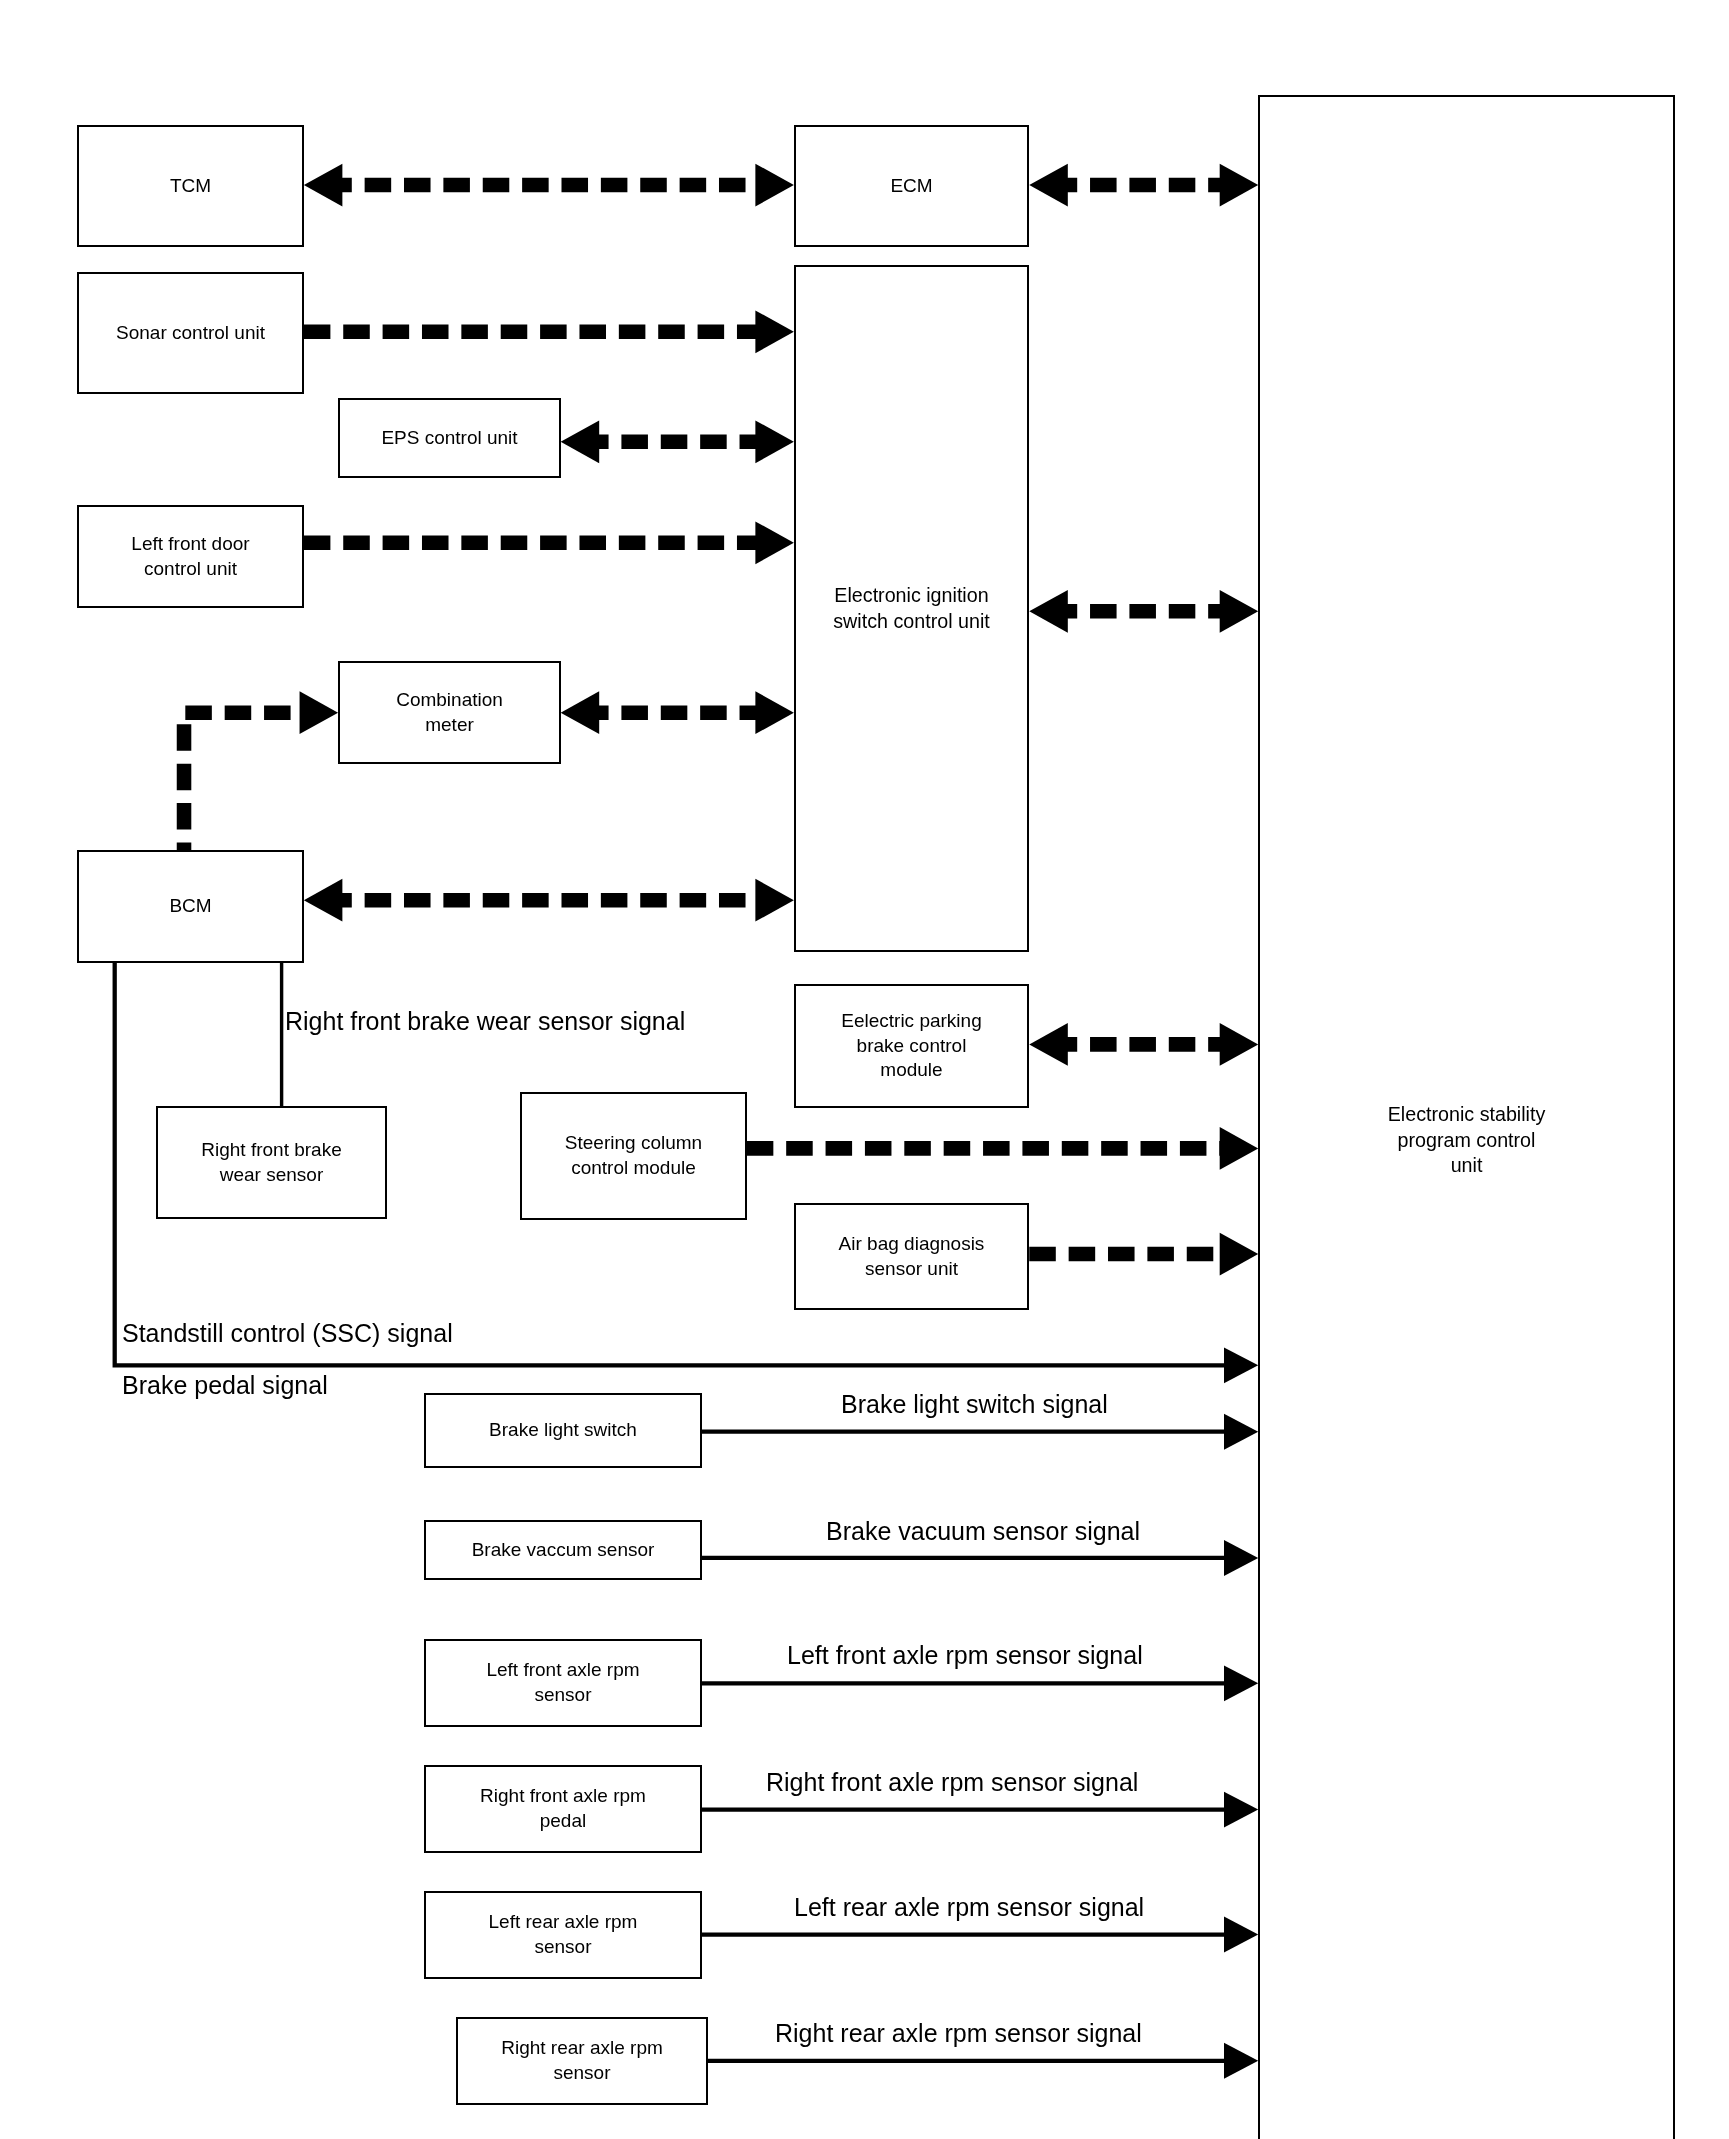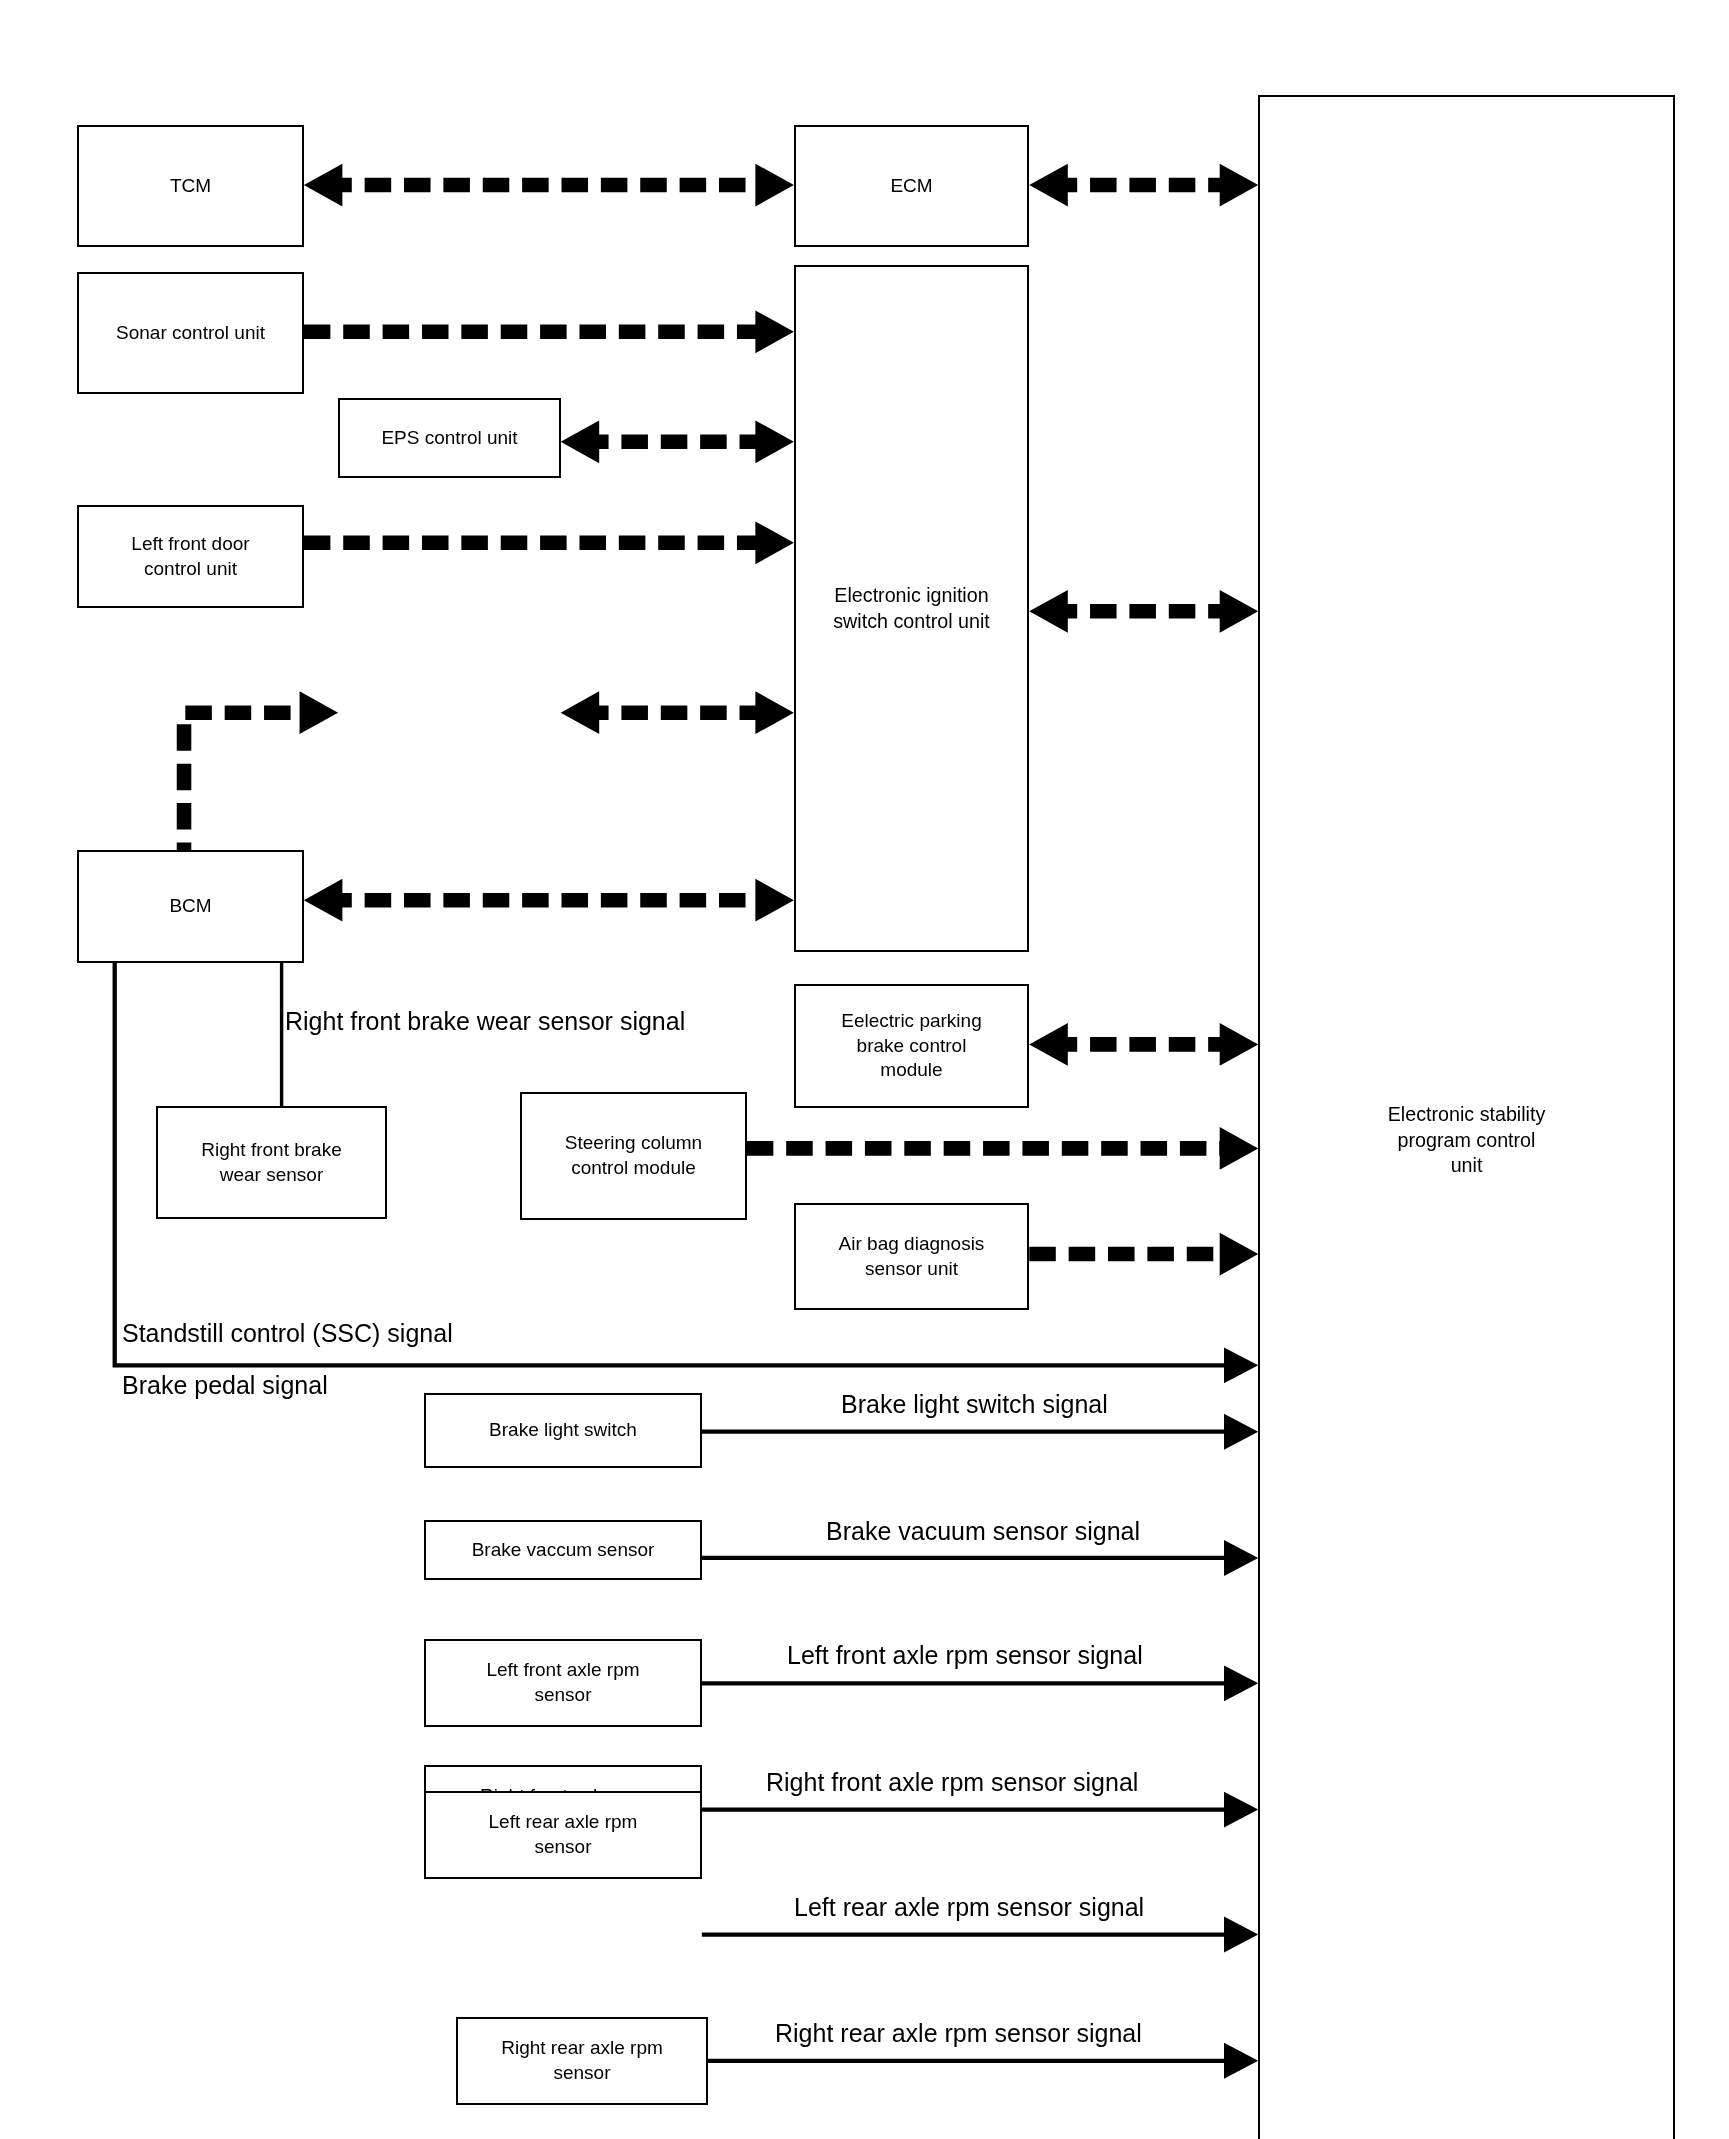--- a/index.html
+++ b/index.html
@@ -178,20 +178,22 @@
 
   <div class="node" style="left:794px; top:125px; width:235px; height:122px;">ECM</div>
 
   <div class="node" style="left:77px; top:272px; width:227px; height:122px;">Sonar control unit</div>
 
   <div class="node" style="left:338px; top:398px; width:223px; height:80px;">EPS control unit</div>
 
   <div class="node" style="left:77px; top:505px; width:227px; height:103px;">Left front door
 control unit</div>
 
+  <div class="node" style="left:338px; top:661px; width:223px; height:103px;">Combination
+meter</div>
 
   <div class="node" style="left:77px; top:850px; width:227px; height:113px;">BCM</div>
 
   <div class="node" style="left:794px; top:984px; width:235px; height:124px;">Eelectric parking
 brake control
 module</div>
 
   <div class="node big" style="left:794px; top:265px; width:235px; height:687px;">Electronic ignition
 switch control unit</div>
 
@@ -207,21 +209,21 @@
   <div class="node" style="left:424px; top:1393px; width:278px; height:75px;">Brake light switch</div>
 
   <div class="node" style="left:424px; top:1520px; width:278px; height:60px;">Brake vaccum sensor</div>
 
   <div class="node" style="left:424px; top:1639px; width:278px; height:88px;">Left front axle rpm
 sensor</div>
 
   <div class="node" style="left:424px; top:1765px; width:278px; height:88px;">Right front axle rpm
 pedal</div>
 
-  <div class="node" style="left:424px; top:1791px; width:278px; height:88px;">Left rear axle rpm
+  <div class="node" style="left:424px; top:1891px; width:278px; height:88px;">Left rear axle rpm
 sensor</div>
 
   <div class="node" style="left:424px; top:2017px; width:252px; height:88px;margin-left:32px;">Right rear axle rpm
 sensor</div>
 
   <div class="node big" style="left:1258px; top:95px; width:417px; height:2091px;">Electronic stability
 program control
 unit</div>
 
   <div class="label" style="left:285px; top:1006px;">Right front brake wear sensor signal</div>

